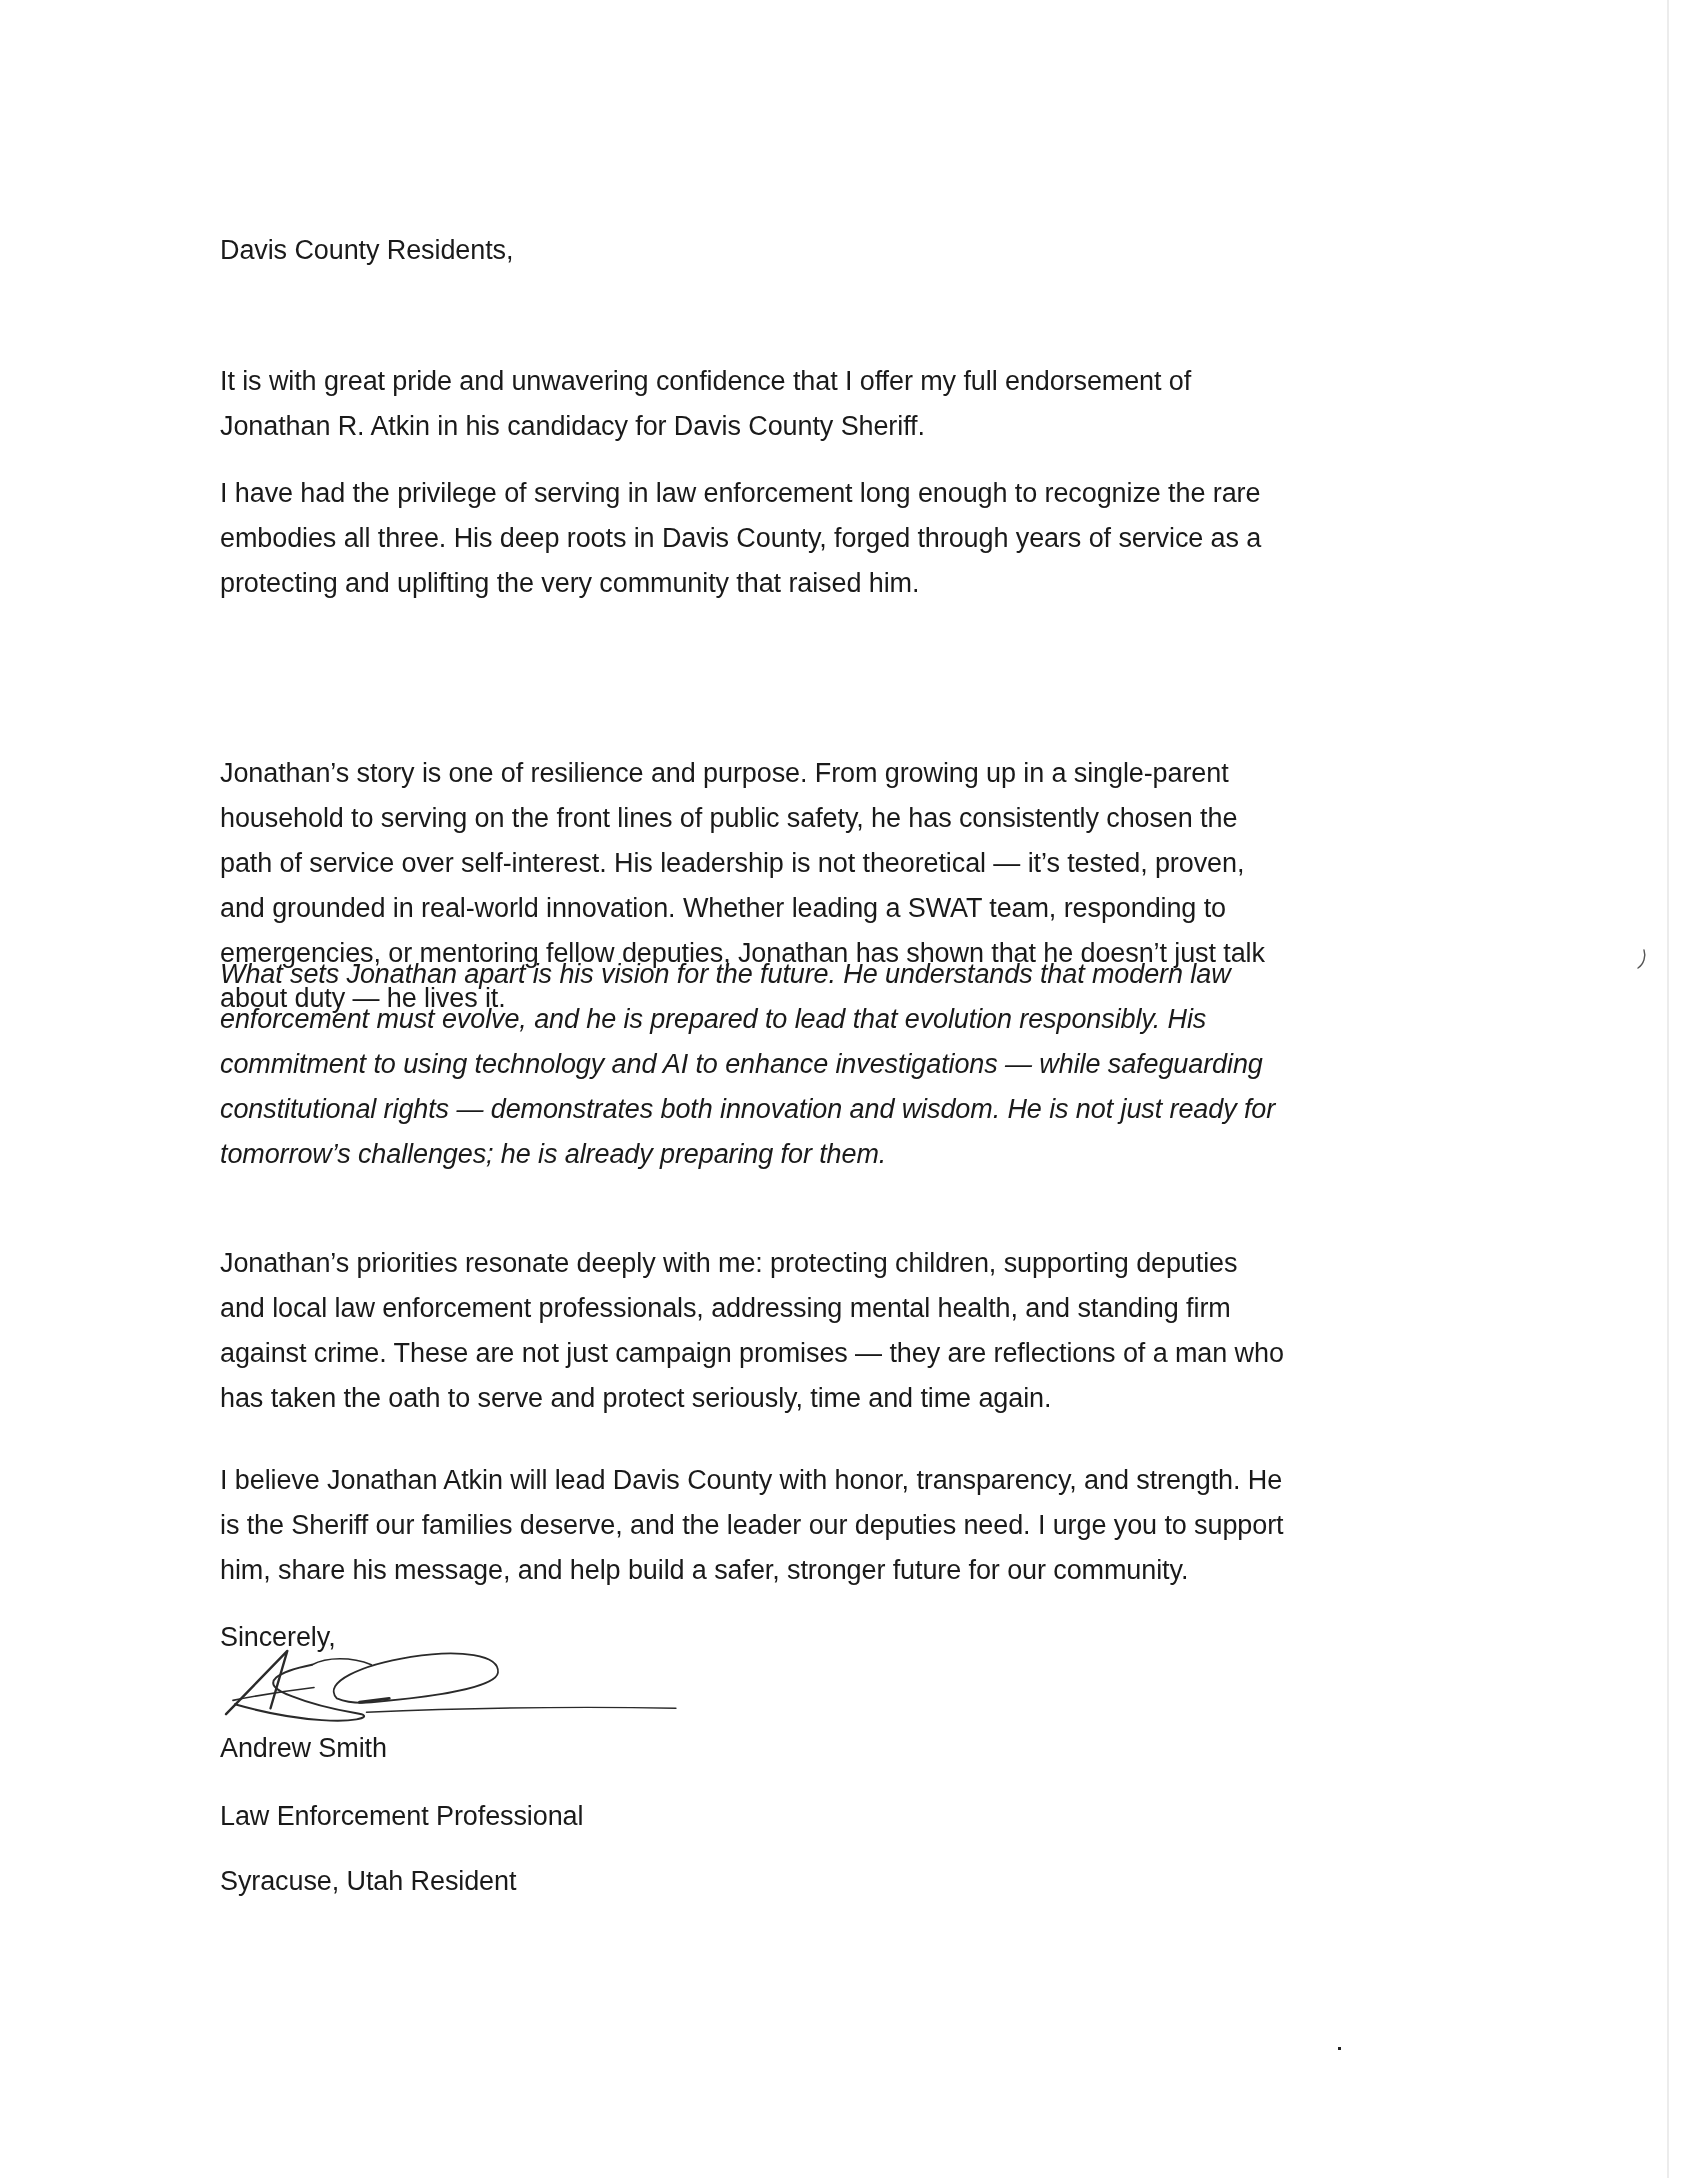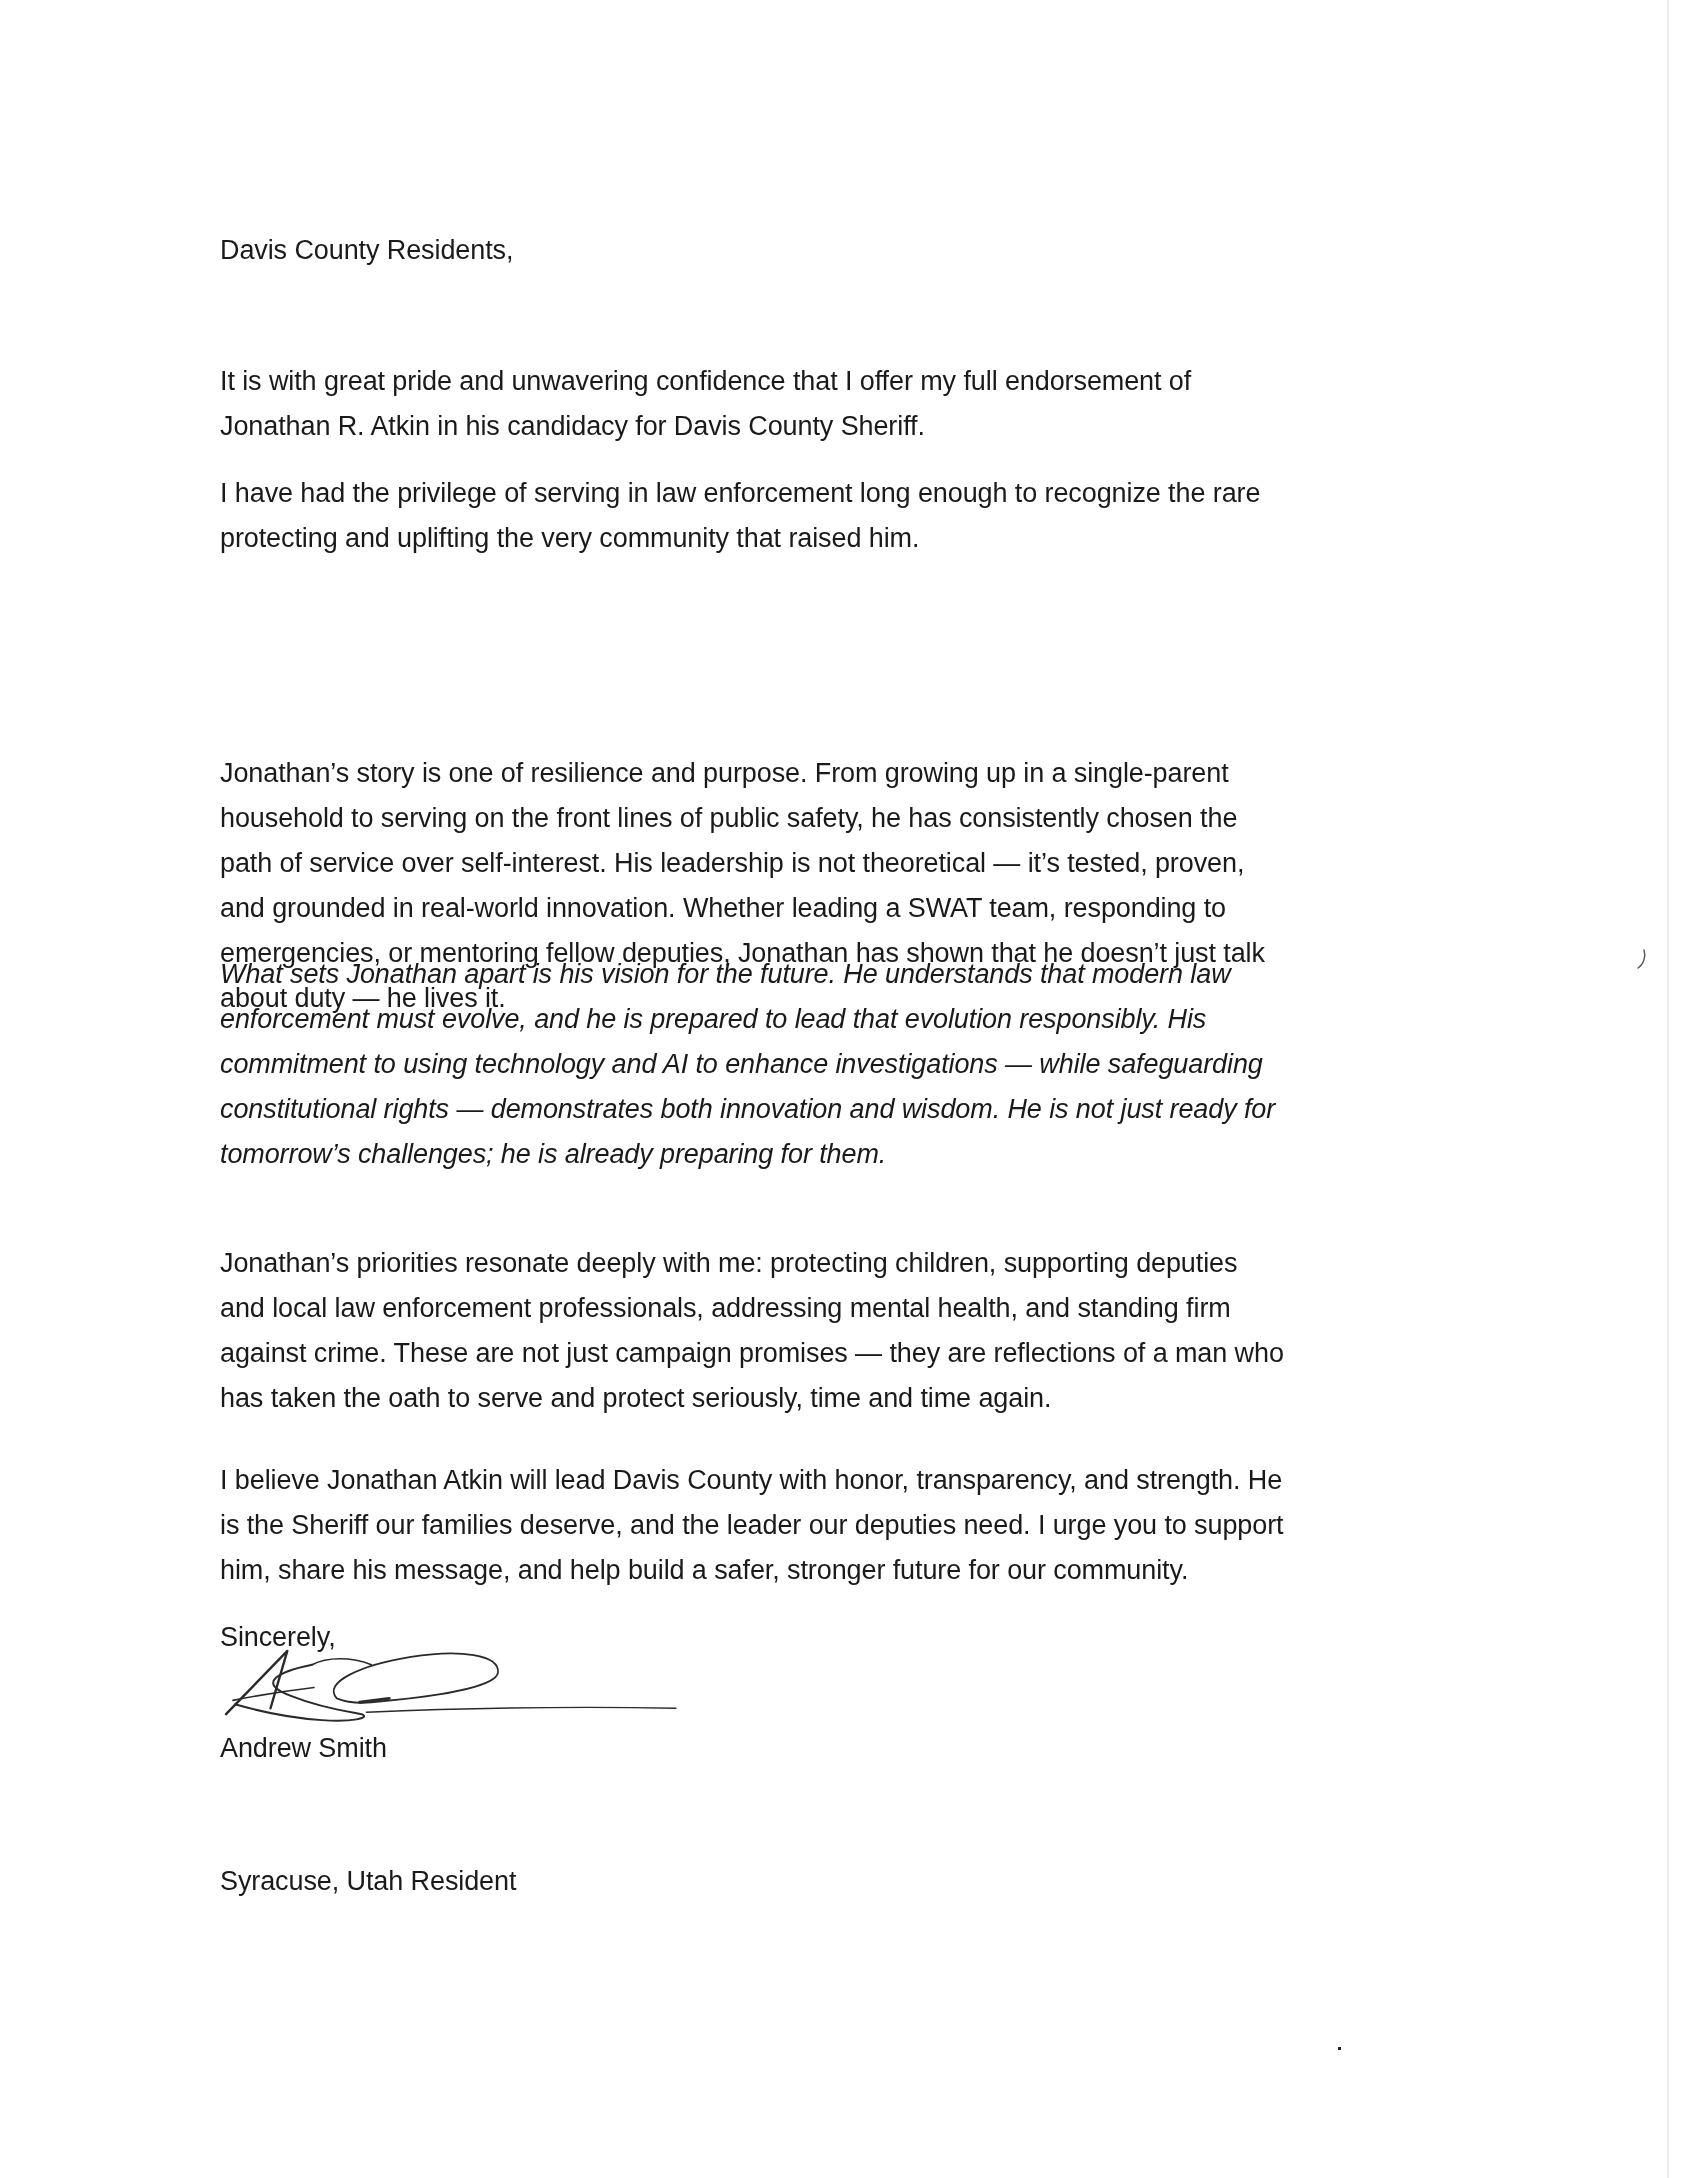--- a/index.html
+++ b/index.html
@@ -47,20 +47,21 @@
     <span class="line">Davis County Residents,</span>
   </div>
 
   <div class="block p1">
     <span class="line">It is with great pride and unwavering confidence that I offer my full endorsement of</span>
     <span class="line">Jonathan R. Atkin in his candidacy for Davis County Sheriff.</span>
   </div>
 
   <div class="block p2">
     <span class="line">I have had the privilege of serving in law enforcement long enough to recognize the rare</span>
+    <span class="line">embodies all three. His deep roots in Davis County, forged through years of service as a</span>
     <span class="line">protecting and uplifting the very community that raised him.</span>
   </div>
 
   <div class="block p3">
     <span class="line">Jonathan’s story is one of resilience and purpose. From growing up in a single-parent</span>
     <span class="line">household to serving on the front lines of public safety, he has consistently chosen the</span>
     <span class="line">path of service over self-interest.  His leadership is not theoretical — it’s tested, proven,</span>
     <span class="line">and grounded in real-world innovation.  Whether leading a SWAT team, responding to</span>
     <span class="line">emergencies, or mentoring fellow deputies, Jonathan has shown that he doesn’t just talk</span>
     <span class="line">about duty — he lives it.</span>
@@ -103,20 +104,23 @@
       <path d="M100 22 C115 14 140 14 160 22" stroke-width="1.6"></path>
 
       <path d="M155 70 C250 66 370 64 468 66" stroke-width="1.4"></path>
       <path d="M148 60 L178 56" stroke-width="3"></path>
     </g>
   </svg>
 
   <div class="block sig-name">
     <span class="line">Andrew Smith</span>
   </div>
+  <div class="block sig-title">
+    <span class="line">Law Enforcement Professional</span>
+  </div>
   <div class="block sig-location">
     <span class="line">Syracuse, Utah Resident</span>
   </div>
 
   <svg class="stray-mark" viewBox="0 0 20 24">
     <path d="M12 2 C14 8 12 16 6 20" fill="none" stroke="#555" stroke-width="1.4" stroke-linecap="round"></path>
   </svg>
   <div class="speck" style="left:1338px; top:2047px; width:3px; height:3px;"></div>
 </div>
 

